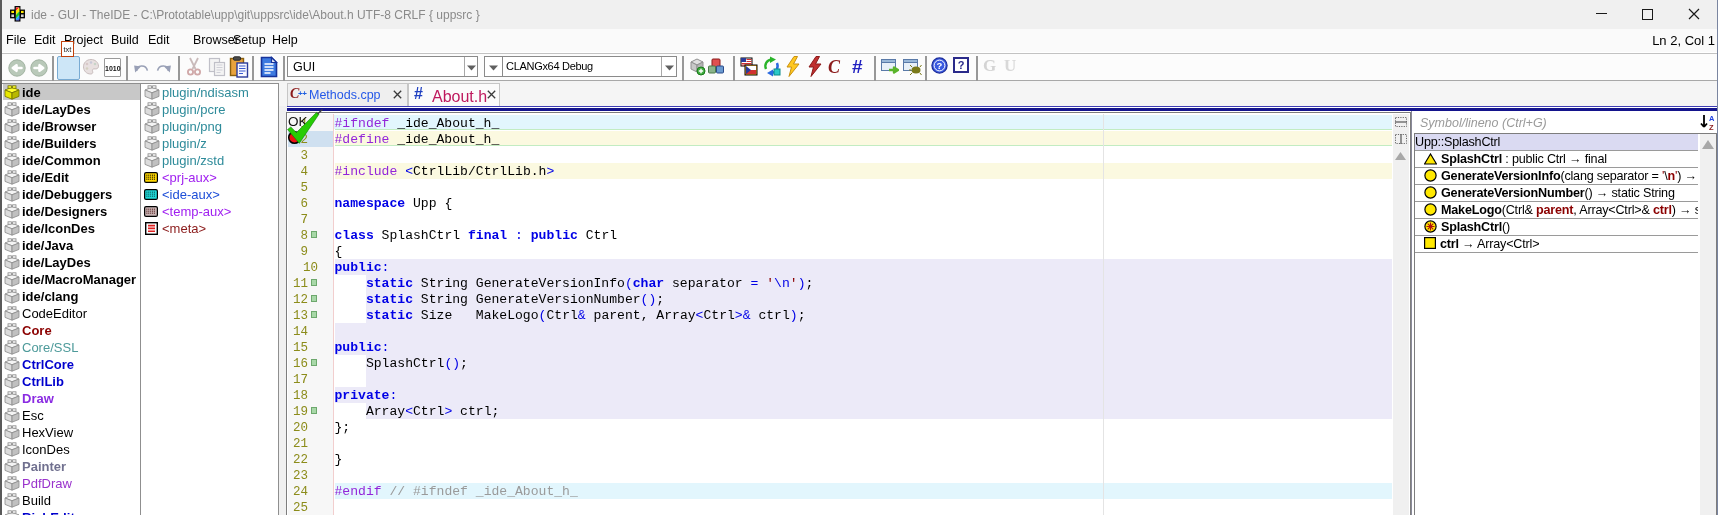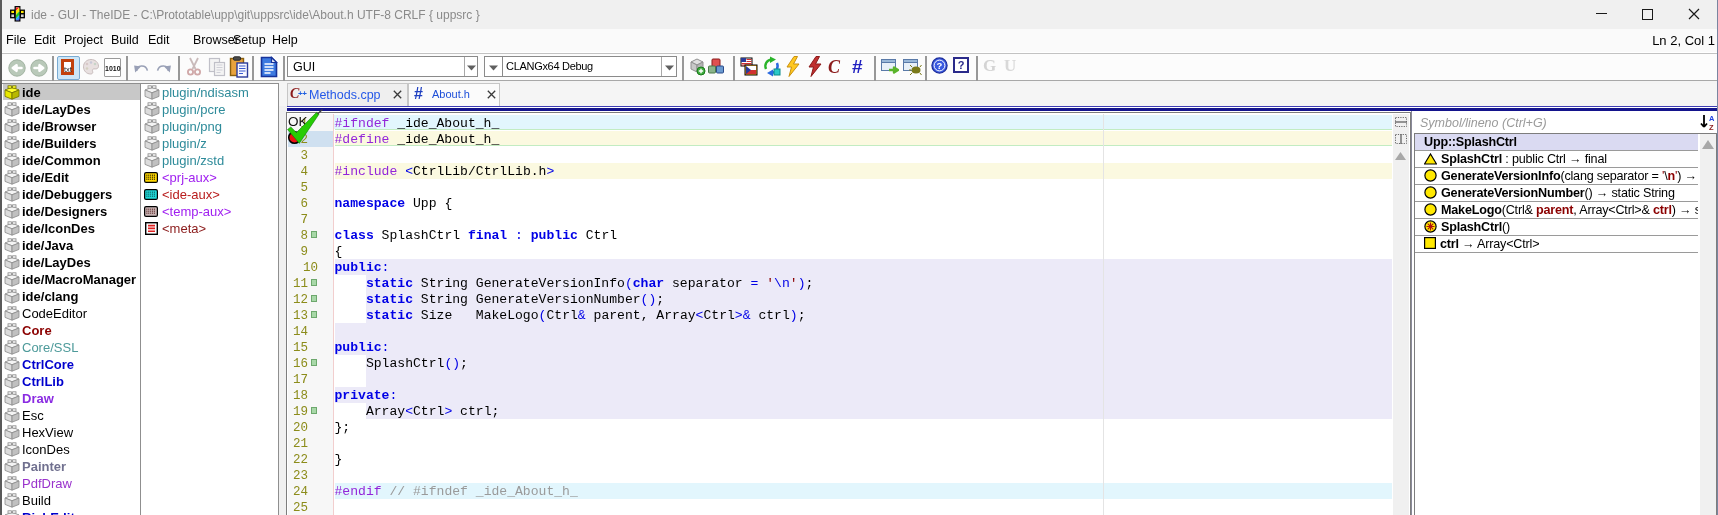--- a/index.html
+++ b/index.html
@@ -60,21 +60,21 @@
 <svg class="abs" style="left:7.5px;top:59px" width="18" height="18" viewBox="0 0 18 18">
 <circle cx="9" cy="9" r="8.2" fill="#b9c9b9" stroke="#a0b2a0" stroke-width="1"></circle>
 <path d="M4.5,9 L9.5,9 M9.5,6.2 L9.5,11.8 L13.2,9 Z" transform="rotate(180 9 9)" fill="#fff" stroke="#fff" stroke-width="2.6" stroke-linecap="round" stroke-linejoin="round"></path>
 </svg>
 <svg class="abs" style="left:29.5px;top:59px" width="18" height="18" viewBox="0 0 18 18">
 <circle cx="9" cy="9" r="8.2" fill="#b9c9b9" stroke="#a0b2a0" stroke-width="1"></circle>
 <path d="M4.5,9 L9.5,9 M9.5,6.2 L9.5,11.8 L13.2,9 Z" transform="rotate(0 9 9)" fill="#fff" stroke="#fff" stroke-width="2.6" stroke-linecap="round" stroke-linejoin="round"></path>
 </svg>
 <div class="tsep" style="left:52px"></div>
 <div class="abs" style="left:57px;top:56px;width:21px;height:22px;background:#cde6f7;border:1px solid #79abd3;border-radius:2px"></div>
-<div class="abs" style="left:61px;top:59px;width:13px;height:16px;background:#fff;border:3px solid #c2410c;font-size:7.5px;text-align:center;line-height:15px;color:#222;box-sizing:border-box">txt</div>
+<div class="abs" style="left:61px;top:41px;width:13px;height:16px;background:#fff;border:1px solid #c2410c;font-size:7.5px;text-align:center;line-height:15px;color:#222;box-sizing:border-box">txt</div>
 <svg class="abs" style="left:82px;top:58px" width="18" height="18" viewBox="0 0 18 18">
 <path d="M9,1.5 C4.5,1.5 1.5,4.8 1.5,8.8 C1.5,12.8 4.5,16 8.6,16 C10,16 10.8,15.2 10.8,14.2 C10.8,13.5 10.4,13.1 10.4,12.4 C10.4,11.5 11.1,10.9 12,10.9 L13.8,10.9 C15.4,10.9 16.5,9.8 16.5,8.3 C16.5,4.4 13.2,1.5 9,1.5 Z" fill="#e8e0e0" stroke="#c8bcbc" stroke-width="1"></path>
 <circle cx="5" cy="6" r="1.3" fill="#d8c8c8"></circle>
     <circle cx="9" cy="4.5" r="1.3" fill="#c8c8d8"></circle>
     <circle cx="13" cy="6" r="1.3" fill="#c8d4c8"></circle>
     <circle cx="5" cy="10.5" r="1.3" fill="#d4d0c0"></circle>
 </svg>
 <div class="abs" style="left:104px;top:58px;width:17px;height:19px;background:#fff;border:1px solid #9a9a9a;border-radius:1px;font-size:7px;font-weight:bold;color:#111;text-align:center;line-height:19px;letter-spacing:0;box-sizing:border-box">1010</div>
 <div class="tsep" style="left:126px"></div>
 <svg class="abs" style="left:134px;top:62px" width="15" height="11" viewBox="0 0 15 11">
@@ -470,21 +470,21 @@
       <rect x="6.1" y="4.6" width="1.1" height="1.2"></rect>
       <rect x="7.999999999999999" y="4.6" width="1.1" height="1.2"></rect>
       <rect x="9.899999999999999" y="4.6" width="1.1" height="1.2"></rect>
       <rect x="2.3" y="6.6" width="1.1" height="1.2"></rect>
       <rect x="4.199999999999999" y="6.6" width="1.1" height="1.2"></rect>
       <rect x="6.1" y="6.6" width="1.1" height="1.2"></rect>
       <rect x="7.999999999999999" y="6.6" width="1.1" height="1.2"></rect>
       <rect x="9.899999999999999" y="6.6" width="1.1" height="1.2"></rect>
     </g>
   </svg>
-<div class="li" style="left:162px;top:186px;color:#b91c1c;font-weight:normal">&lt;ide-aux&gt;</div>
+<div class="li" style="left:162px;top:186px;color:#1d4ed8;font-weight:normal">&lt;ide-aux&gt;</div>
 <svg class="abs" style="left:144px;top:206px" width="14" height="11" viewBox="0 0 14 11">
 <rect x="0.6" y="0.6" width="12.8" height="9.8" rx="1.5" fill="#c8b4b4" stroke="#000" stroke-width="1.2"></rect>
 <g fill="#6a3a3a">
       <rect x="2.3" y="2.6" width="1.1" height="1.2"></rect>
       <rect x="4.199999999999999" y="2.6" width="1.1" height="1.2"></rect>
       <rect x="6.1" y="2.6" width="1.1" height="1.2"></rect>
       <rect x="7.999999999999999" y="2.6" width="1.1" height="1.2"></rect>
       <rect x="9.899999999999999" y="2.6" width="1.1" height="1.2"></rect>
       <rect x="2.3" y="4.6" width="1.1" height="1.2"></rect>
       <rect x="4.199999999999999" y="4.6" width="1.1" height="1.2"></rect>
@@ -507,21 +507,21 @@
 <div class="abs" style="left:279px;top:84px;width:1439px;height:22px;background:#f5f5f5"></div>
 <div class="abs" style="left:287px;top:83px;width:121px;height:23px;background:#efefef;border:1px solid #c6c6c6;border-bottom:none;box-sizing:border-box"></div>
 <div class="abs" style="left:408px;top:83px;width:92px;height:23px;background:#fbfbfb;border:1px solid #c6c6c6;border-bottom:none;box-sizing:border-box"></div>
 <div class="abs" style="left:290px;top:86px;font-size:14px;font-style:italic;font-weight:bold;color:#8b1a1a;font-family:'Liberation Serif',serif">C</div>
 <div class="abs" style="left:298px;top:89px;font-size:8px;font-weight:bold;color:#2060e0;letter-spacing:-0.5px">++</div>
 <div class="abs" style="left:309px;top:88px;font-size:12.5px;color:#2458e8">Methods.cpp</div>
 <svg class="abs" style="left:393px;top:90px" width="9" height="9" viewBox="0 0 9 9">
     <path d="M0.8,0.8 L8.2,8.2 M8.2,0.8 L0.8,8.2" stroke="#3a3a3a" stroke-width="1.3"></path>
   </svg>
 <div class="abs" style="left:414px;top:85px;font-size:16px;font-weight:bold;color:#2040c0">#</div>
-<div class="abs" style="left:432px;top:88px;font-size:11px;color:#1d4ed8">About.h</div>
+<div class="abs" style="left:432px;top:88px;font-size:16px;color:#be185d">About.h</div>
 <svg class="abs" style="left:487px;top:90px" width="9" height="9" viewBox="0 0 9 9">
     <path d="M0.8,0.8 L8.2,8.2 M8.2,0.8 L0.8,8.2" stroke="#3a3a3a" stroke-width="1.3"></path>
   </svg>
 <div class="abs" style="left:283px;top:106px;width:1435px;height:1px;background:#3c3cb4"></div>
 <div class="abs" style="left:283px;top:108px;width:1435px;height:2.6px;background:#14148c"></div>
 <div class="abs" style="left:279px;top:106px;width:8px;height:409px;background:#f0f0f0"></div>
 <div class="abs" style="left:286px;top:112px;width:1125px;height:403px;border:1.4px solid #7d7d7d;border-bottom:none;box-sizing:border-box;background:#fff"></div>
 <div class="abs" style="left:288px;top:114px;width:45px;height:401px;background:#f7f7f7"></div>
 <div class="abs" style="left:334px;top:114.5px;width:1057.5px;height:14.8px;background:#e2f6fd"></div>
 <div class="abs" style="left:334.5px;top:129.3px;width:1057.5px;height:1.2px;background:#c2ecc2"></div>
@@ -609,21 +609,21 @@
   </svg>
 <div class="abs" style="left:1410.5px;top:111px;width:1.2px;height:404px;background:#8a8a9a"></div>
 <div class="abs" style="left:1412px;top:111px;width:306px;height:404px;background:#fff"></div>
 <div class="abs" style="left:1420px;top:116px;font-size:12.5px;font-style:italic;color:#9a9a9a">Symbol/lineno (Ctrl+G)</div>
 <svg class="abs" style="left:1700px;top:115px" width="16" height="15" viewBox="0 0 16 15">
 <path d="M4,0 v12 M4,12 l-3,-3.5 M4,12 l3,-3.5" stroke="#000" stroke-width="1.8" fill="none"></path>
 <text x="9" y="6" font-size="7.5" font-weight="bold" fill="#2040e0" font-family="Liberation Sans">A</text>
 <text x="9" y="14.5" font-size="7.5" font-weight="bold" fill="#8b1a1a" font-family="Liberation Sans">Z</text>
 </svg>
 <div class="abs" style="left:1414px;top:133px;width:303px;height:382px;background:#fff;border:1px solid #7d7d7d;border-bottom:none;box-sizing:border-box"></div>
-<div class="rrow" style="left:1415px;top:134px;width:283px;background:#dadaf2;"><span style="margin-left:9px;font-weight:bold">Upp::SplashCtrl</span></div>
+<div class="rrow" style="left:1415px;top:134px;width:283px;background:#dadaf2;"><span style="font-weight:normal">Upp::SplashCtrl</span></div>
 <div class="abs" style="left:1415px;top:150.4px;width:283px;height:1px;background:#9a9a9a"></div>
 <div class="rrow" style="left:1415px;top:151px;width:283px;"><svg style="vertical-align:-2px;margin:0 4px 0 9px" width="13" height="12" viewBox="0 0 13 12">
       <polygon points="6.5,1 12.5,11 0.5,11" fill="#ffe800" stroke="#000" stroke-width="1.2"></polygon>
     </svg><span style="font-weight:bold;color:#000">SplashCtrl</span><span class="kblue"> : public</span> Ctrl<span class="karr"> → </span><span class="kblue">final</span></div>
 <div class="abs" style="left:1415px;top:167.4px;width:283px;height:1px;background:#9a9a9a"></div>
 <div class="rrow" style="left:1415px;top:168px;width:283px;"><svg style="vertical-align:-2px;margin:0 4px 0 9px" width="13" height="13" viewBox="0 0 13 13">
       <circle cx="6.5" cy="6.5" r="5.6" fill="#ffe800" stroke="#000" stroke-width="1.2"></circle>
     </svg><span style="font-weight:bold;color:#000">GenerateVersionInfo</span><span class="kblue">(clang</span> separator <span class="kblue">= </span><span class="st">'</span><span class="kblue">\</span><span style="font-weight:bold;color:#8b0000">n</span><span class="st">'</span><span class="kblue">)</span><span class="karr"> → </span><span class="kblue">s</span></div>
 <div class="abs" style="left:1415px;top:184.4px;width:283px;height:1px;background:#9a9a9a"></div>
 <div class="rrow" style="left:1415px;top:185px;width:283px;"><svg style="vertical-align:-2px;margin:0 4px 0 9px" width="13" height="13" viewBox="0 0 13 13">

